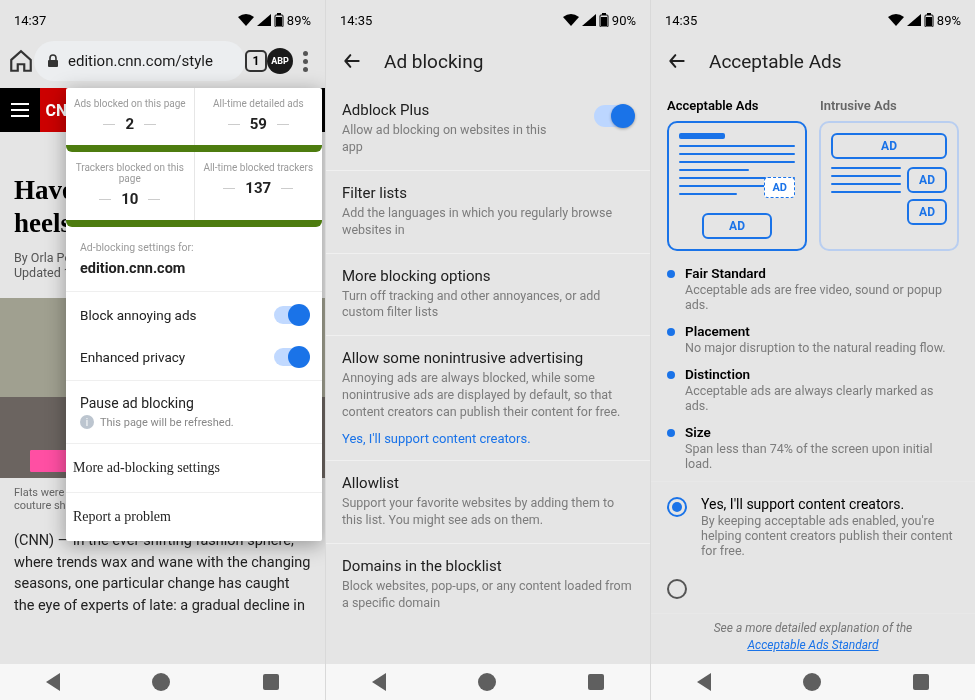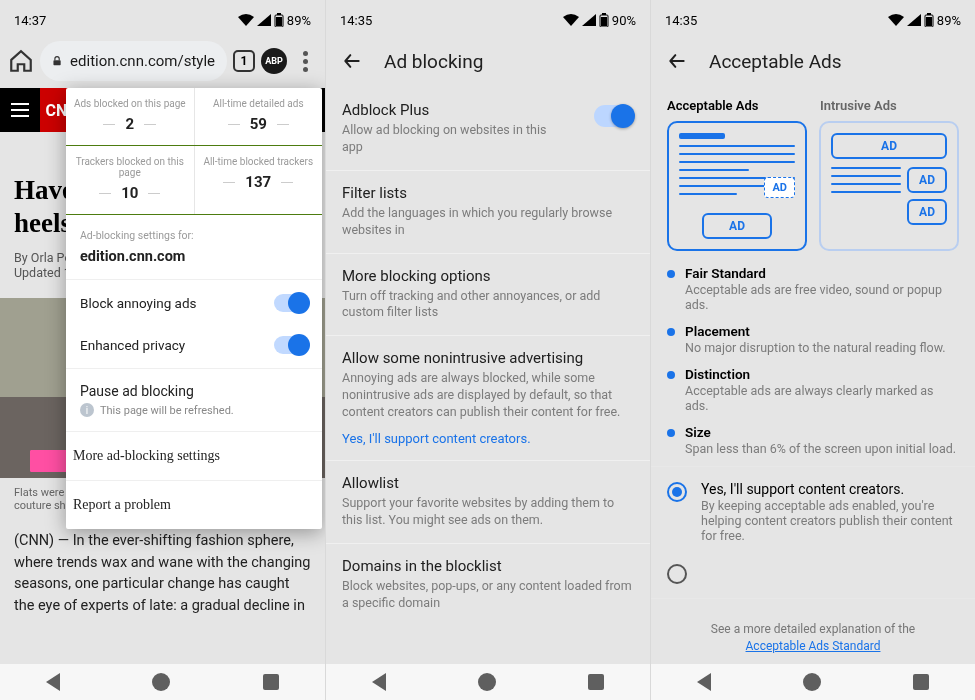--- a/index.html
+++ b/index.html
@@ -10,42 +10,42 @@
     display: flex;
     overflow: hidden;
   }
   .phone { width: 325px; height: 700px; position: relative; background: #e5e5e5; }
   .phone + .phone { border-left: 1px solid rgba(0,0,0,0.05); }
 
   .status { height: 34px; display:flex; align-items:center; justify-content:space-between; padding: 6px 14px 0 14px; font-size: 13px; color:#000; }
   .status-right { display:flex; align-items:center; gap: 3px; }
   .status-right svg { display:block; }
 
-  .toolbar { height: 54px; display:flex; align-items:center; padding: 0 8px; gap:6px; }
+  .toolbar { height: 54px; display:flex; align-items:center; padding: 0 8px; }
   .url-pill { flex:1; background:#eceef0; border-radius:22px; height:40px; display:flex; align-items:center; padding:0 12px; gap:8px; color:#1a1a1a; font-size:15px; overflow:hidden; white-space:nowrap; }
   .tab-count { width:22px; height:22px; border:2px solid #333; border-radius:5px; display:flex; align-items:center; justify-content:center; font-size:12px; font-weight:700; }
   .abp-badge { width:26px; height:26px; background:#1a1a1a; border-radius:50%; display:flex; align-items:center; justify-content:center; color:#fff; font-size:9px; font-weight:700; position:relative; }
   .abp-badge::before { content:""; position:absolute; inset:0; border-radius:50%; }
   .more-dots { width:24px; display:flex; flex-direction:column; align-items:center; gap:3px; }
   .more-dots span { width:5px; height:5px; background:#555; border-radius:50%; }
 
   .page-behind { position:absolute; top:88px; left:0; right:0; bottom:36px; padding:0; overflow:hidden; }
   .cnn-header { height:44px; background:#000; display:flex; align-items:center; }
   .burger { width:40px; height:44px; display:flex; flex-direction:column; justify-content:center; align-items:center; gap:4px; }
   .burger span { width:18px; height:2px; background:#fff; }
   .cnn-logo { width:44px; height:44px; background:#cc0000; color:#fff; font-weight:700; font-size:16px; display:flex; align-items:center; justify-content:center; }
   .article-title { font-family: Georgia, serif; font-size:27px; font-weight:700; padding: 42px 14px 10px 14px; line-height:1.22; }
   .byline { font-size:12.5px; color:#555; padding: 0 14px; }
   .photo { margin:18px 0 8px 0; height:180px; background: linear-gradient(#a0a090 0 55%, #6b6460 55% 100%); position:relative; }
   .photo::after { content:""; position:absolute; left:30px; bottom:6px; width:80px; height:22px; background:#ff4fa3; border-radius:4px 60px 4px 4px; }
   .caption { font-size:11px; color:#666; padding: 0 14px; }
   .body-text { font-size:14.5px; line-height:1.5; padding:18px 14px 0 14px; color:#222; }
 
   .popup { position:absolute; top:88px; left:66px; width:256px; background:#fff; box-shadow: 0 4px 20px rgba(0,0,0,0.35); border-radius:2px; font-size:13.5px; color:#222; }
-  .stats-row { display:flex; border-bottom:1px solid #4d7c0f; }
+  .stats-row { display:flex; border-bottom:7px solid #4d7c0f;border-radius:6px; }
   .stat-cell { flex:1; text-align:center; padding:10px 4px 12px 4px; }
   .stat-cell:first-child { border-right:1px solid #e6e6e6; }
   .stat-label { font-size:10px; color:#9a9a9a; display:block; margin-bottom:6px; }
   .stat-val { font-weight:700; font-size:15px; position:relative; }
   .stat-val::before, .stat-val::after { content:""; position:absolute; top:50%; width:12px; border-top:1px solid #ccc; }
   .stat-val::before { left:-22px; }
   .stat-val::after  { right:-22px; }
   .popup-section { padding: 14px 14px; border-bottom:1px solid #efefef; }
   .popup-label-small { font-size:10.5px; color:#9a9a9a; }
   .popup-domain { font-weight:700; font-size:14.5px; margin-top:6px; }
@@ -88,21 +88,21 @@
   .bullet-list { display:flex; flex-direction:column; gap:11px; margin-bottom:10px; }
   .bullet { display:flex; gap:10px; }
   .dot { width:8px; height:8px; border-radius:50%; background:#1a73e8; margin-top:5px; flex-shrink:0; }
   .b-title { font-weight:600; font-size:13.5px; }
   .b-sub { color:#7c7c7c; font-size:12.5px; margin-top:1px; }
   .radio-row { display:flex; gap:14px; align-items:flex-start; padding:10px 0; }
   .radio { width:20px; height:20px; border:2px solid #1a73e8; border-radius:50%; display:flex; align-items:center; justify-content:center; flex-shrink:0; margin-top:1px; }
   .radio.checked::after { content:""; width:10px; height:10px; background:#1a73e8; border-radius:50%; }
   .radio.unchecked { border-color:#555; }
   .sep { border-top:1px solid #e8e8e8; margin:4px -16px; }
-  .footnote { text-align:center; font-size:12px; color:#777; margin-top:22px; line-height:1.4; }
+  .footnote { text-align:center; font-size:12px; color:#777; margin-top:6px; line-height:1.4;font-style:italic; }
   .footnote a { color:#1a73e8; text-decoration:underline; }
 </style>
 </head>
 <body>
 
 <div class="phone">
   <div class="status">
     <span>14:37</span>
     <span class="status-right">
       <svg width="16" height="12" viewBox="0 0 16 12">
@@ -371,21 +371,21 @@
           <div class="dot"></div>
           <div>
             <div class="b-title">Distinction</div>
             <div class="b-sub">Acceptable ads are always clearly marked as ads.</div>
           </div>
         </div>
       <div class="bullet">
           <div class="dot"></div>
           <div>
             <div class="b-title">Size</div>
-            <div class="b-sub">Span less than 6% of the screen upon initial load.</div>
+            <div class="b-sub">Span less than 74% of the screen upon initial load.</div>
           </div>
         </div>
     </div>
 
     <div class="sep"></div>
     <div class="radio-row">
       <div class="radio checked"></div>
       <div>
         <div style="font-size:14px">Yes, I'll support content creators.</div>
         <div class="b-sub">By keeping acceptable ads enabled, you're helping content creators publish their content for free.</div>

